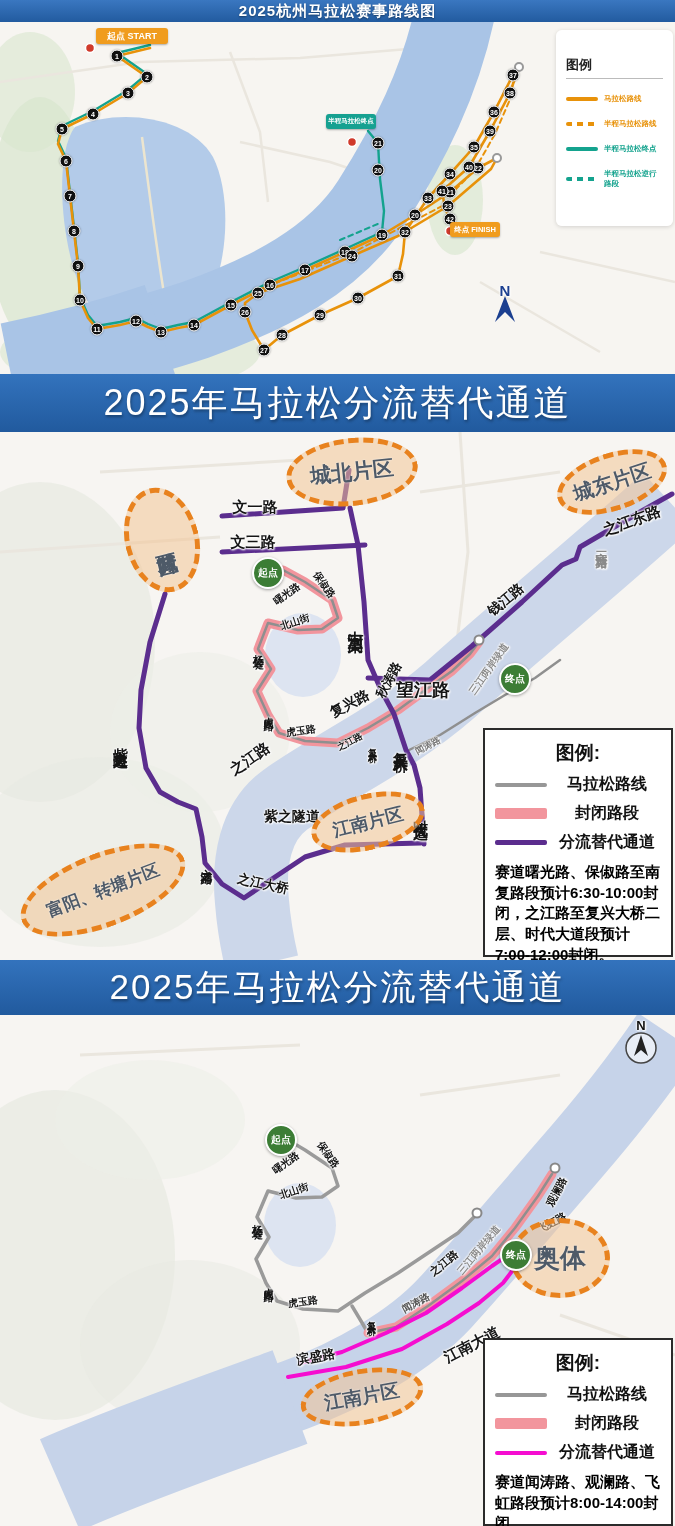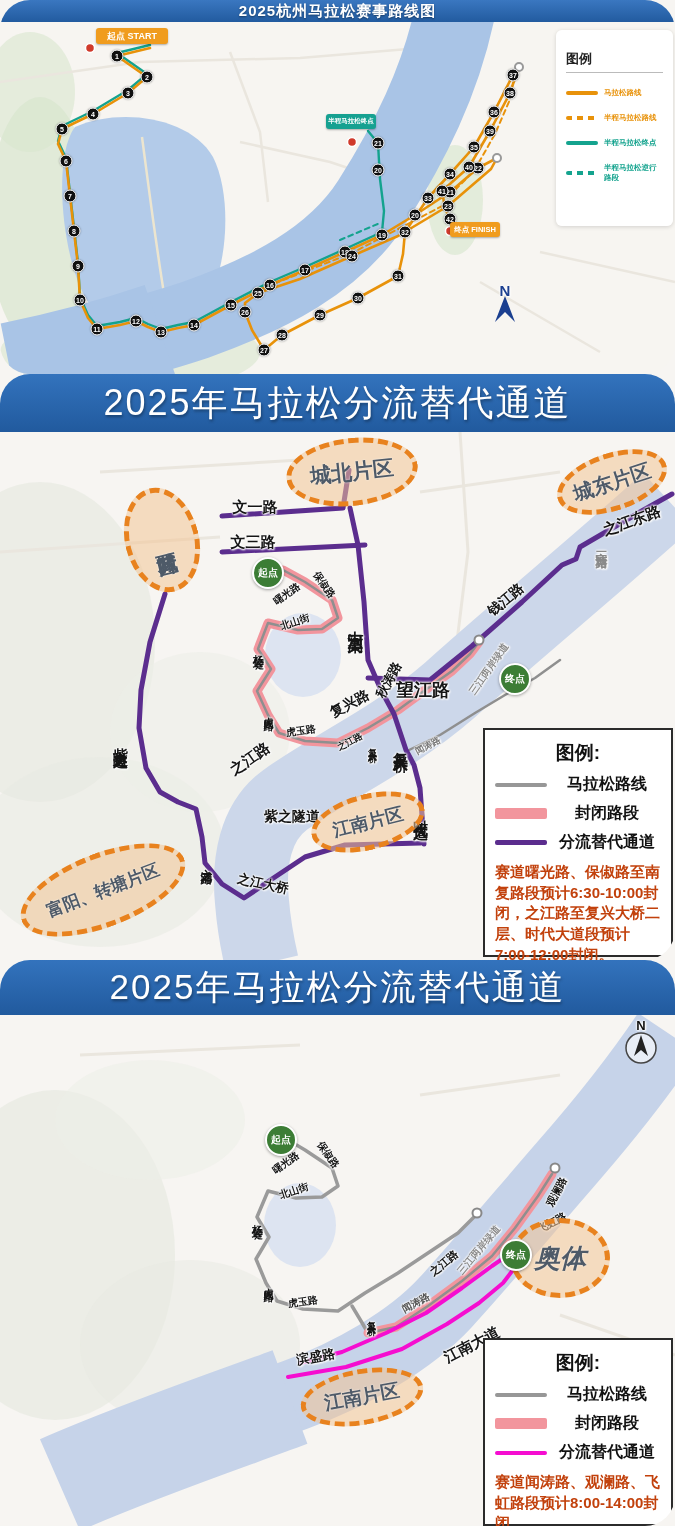--- a/index.html
+++ b/index.html
@@ -1,18 +1,18 @@
 <!DOCTYPE html>
 <html><head>
 <meta charset="utf-8">
 <style>
   html,body{margin:0;padding:0;background:#fff;}
   body{width:675px;height:1526px;overflow:hidden;font-family:"Liberation Sans","DejaVu Sans",sans-serif;position:relative;}
   .page{width:675px;height:1526px;position:relative;background:#f7f5f2;}
-  section{position:relative;overflow:hidden;border-radius:30px;}
+  section{position:relative;overflow:hidden;}
   
   .titlebar{height:22px;background:linear-gradient(#3a77c0,#225b9f);color:#fff;font-size:15px;font-weight:700;
     display:flex;align-items:center;justify-content:center;letter-spacing:1px;text-shadow:0 1px 2px rgba(0,0,0,.4);}
   .banner{background:linear-gradient(#3373bd,#215a9e);color:#fff;font-weight:400;display:flex;align-items:center;justify-content:center;
     letter-spacing:2px;text-shadow:1px 2px 3px rgba(0,0,0,.35);}
   .banner.b2{height:58px;font-size:36px;}
   .banner.b3{height:55px;font-size:35px;}
   
   .map{position:relative;background:#f7f5f2;}
   .map svg{position:absolute;left:0;top:0;}
@@ -41,33 +41,33 @@
     display:flex;align-items:center;justify-content:center;box-sizing:border-box;}
   .dlabel{color:#4e5a68;font-weight:700;text-shadow:0 0 2px rgba(255,255,255,.8);white-space:nowrap;}
   .dlabel.vert{writing-mode:vertical-rl;letter-spacing:1px;}
   .pointbadge{position:absolute;width:28px;height:28px;border-radius:50%;background:#3c7d35;border:2px solid #fff;color:#fff;
     font-size:10px;font-weight:700;display:flex;align-items:center;justify-content:center;transform:translate(-50%,-50%);
     box-shadow:0 1px 3px rgba(0,0,0,.35);}
   .ribbon{position:absolute;color:#fff;font-weight:700;display:flex;align-items:center;justify-content:center;
     border-radius:3px;box-shadow:0 1px 2px rgba(0,0,0,.3);white-space:nowrap;}
   
   .legend1{position:absolute;left:556px;top:8px;width:117px;height:196px;background:rgba(255,255,255,.94);border-radius:6px;
-    box-shadow:0 1px 4px rgba(0,0,0,.15);padding:20px 10px;box-sizing:border-box;}
+    box-shadow:0 1px 4px rgba(0,0,0,.15);padding:26px 10px;box-sizing:border-box;}
   .legend1 h3{margin:0 0 4px 0;font-size:13px;color:#222;}
   .legend1 hr{border:none;border-top:1px solid #bbb;margin:0 0 2px 0;}
   .lrow{display:flex;align-items:center;gap:6px;margin:15px 0;}
   .lline{display:inline-block;border-radius:2px;flex:none;}
   .legend1 .lline{width:32px;}
   .legend1 .llab{font-size:7.5px;font-weight:700;}
   .legendbox{position:absolute;width:190px;background:#fff;border:2px solid #2b2b2b;box-sizing:border-box;padding:8px 10px;}
   .legendbox h3{margin:2px 0 6px 0;font-size:19px;color:#111;text-align:center;font-weight:700;}
   .legendbox .lrow{margin:8px 0;}
   .legendbox .lline{width:52px;}
   .legendbox .llab{font-size:16px;font-weight:700;color:#111;flex:1;text-align:center;}
-  .lnote{font-size:15px;font-weight:700;color:#c2410c;line-height:1.38;margin-top:9px;}
+  .lnote{font-size:15px;font-weight:700;color:#000000;line-height:1.38;margin-top:9px;}
   .leg2{left:483px;top:296px;height:229px;}
   .leg3{left:483px;top:323px;height:188px;}
 </style>
 </head>
 <body>
 
 <div class="page">
 
   <section style="height:374px;">
     <div class="titlebar">2025杭州马拉松赛事路线图</div>
@@ -304,21 +304,21 @@
           <span class="mlabel" style="left: 303px; top: 287px; font-size: 10px; transform: translate(-50%, -50%) rotate(-8deg);">虎玉路</span>
           <span class="mlabel" style="left: 444px; top: 248px; font-size: 11px; transform: translate(-50%, -50%) rotate(-40deg);">之江路</span>
           <span class="mlabel" style="left: 479px; top: 235px; font-size: 10px; color: rgb(138, 138, 138); transform: translate(-50%, -50%) rotate(-50deg);">三江两岸绿道</span>
           <span class="mlabel" style="left: 416px; top: 288px; font-size: 10px; color: rgb(85, 85, 85); transform: translate(-50%, -50%) rotate(-28deg);">闻涛路</span>
           <span class="mlabel vert" style="left: 371px; top: 303px; font-size: 9px; transform: translate(-50%, -50%) rotate(0deg);">复兴大桥</span>
           <span class="mlabel" style="left: 557px; top: 177px; font-size: 10.5px; transform: translate(-50%, -50%) rotate(-62deg);">观澜路</span>
           <span class="mlabel" style="left: 552px; top: 208px; font-size: 10.5px; transform: translate(-50%, -50%) rotate(-28deg);">飞虹路</span>
           <span class="mlabel" style="left: 472px; top: 330px; font-size: 15px; transform: translate(-50%, -50%) rotate(-27deg);">江南大道</span>
           <span class="mlabel" style="left: 316px; top: 342px; font-size: 13px; transform: translate(-50%, -50%) rotate(-10deg);">滨盛路</span>
           <span class="mlabel" style="left: 641px; top: 10px; font-size: 13px; color: rgb(17, 17, 17); transform: translate(-50%, -50%) rotate(0deg);">N</span>
-          <div class="district" style="left: 510px; top: 203px; width: 100px; height: 80px; transform: rotate(0deg); font-style: italic;">
+          <div class="district" style="left: 510px; top: 203px; width: 100px; height: 80px; transform: rotate(0deg);">
             <span class="dlabel" style="font-size: 26px;">奥体</span>
           </div>
           <div class="district" style="left: 300px; top: 354px; width: 124px; height: 56px; transform: rotate(-10deg);">
             <span class="dlabel" style="font-size: 19px;">江南片区</span>
           </div>
           <div class="pointbadge" style="left: 281px; top: 125px;">起点</div>
           <div class="pointbadge" style="left: 516px; top: 240px;">终点</div>
         </div>
       <div class="legendbox leg3">
         <h3>图例:</h3>

